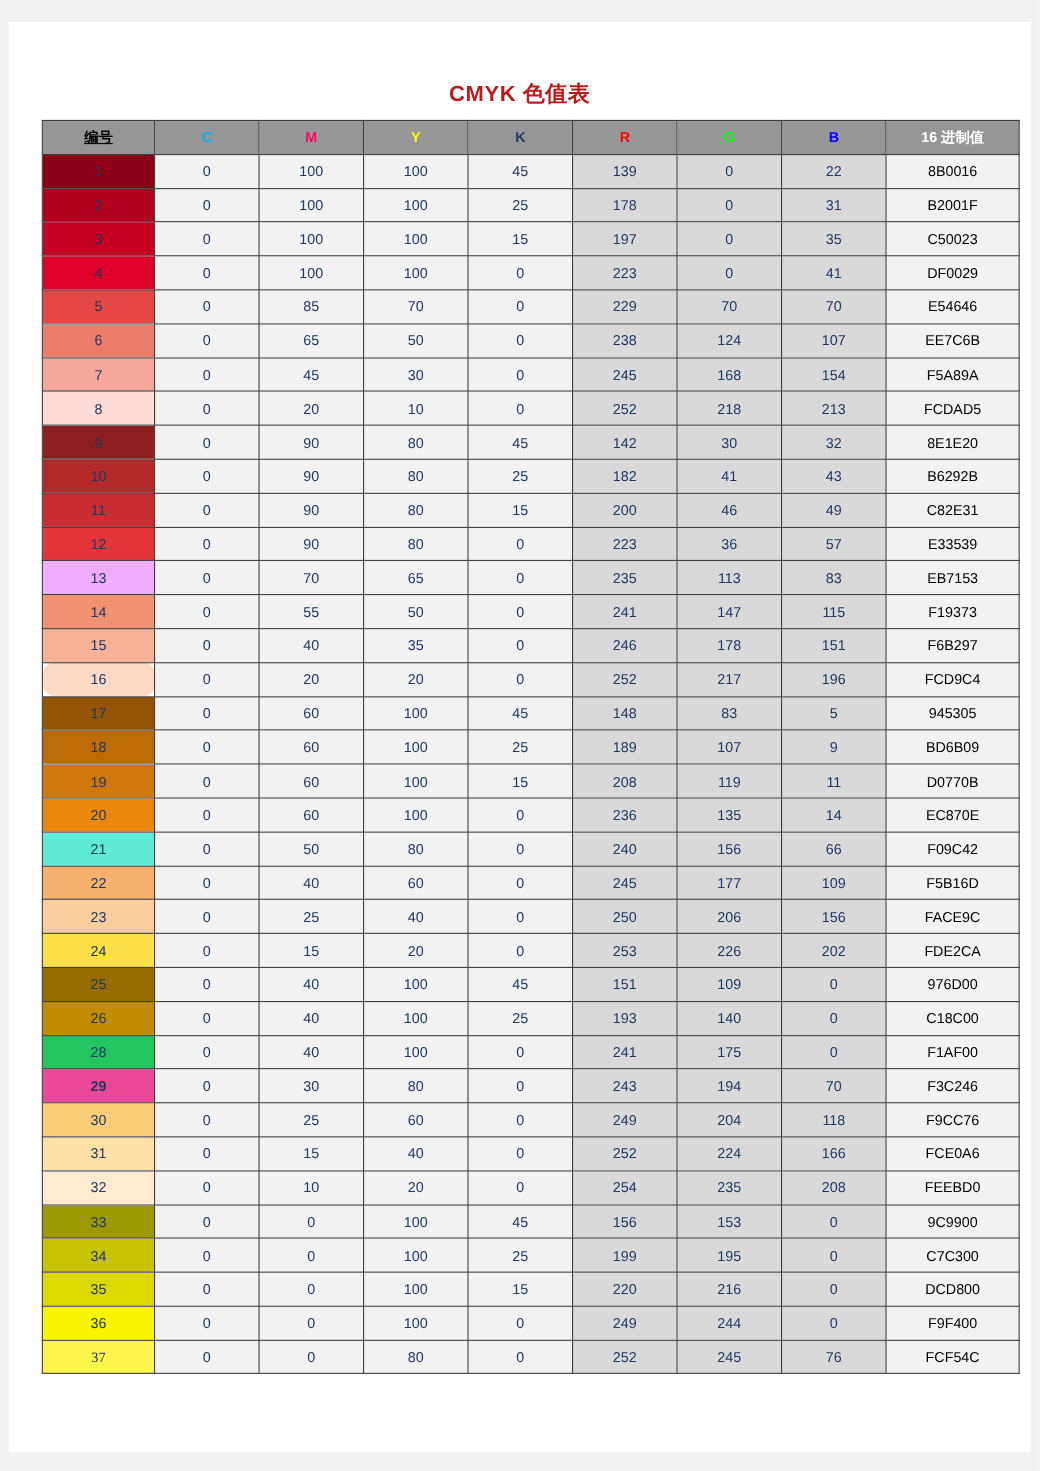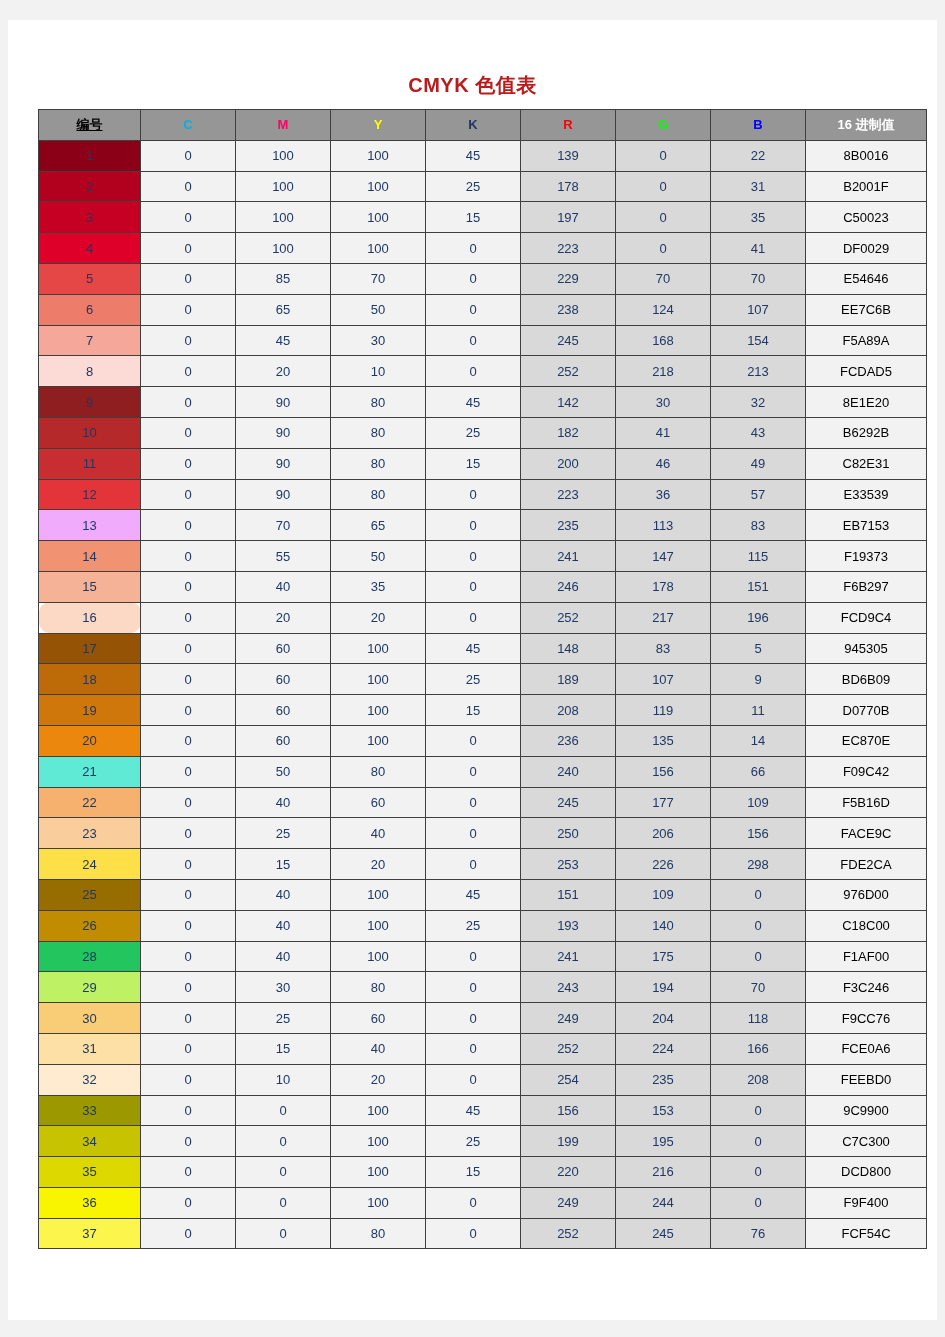--- a/index.html
+++ b/index.html
@@ -379,21 +379,21 @@
             <td class="cell-hex">FACE9C</td>
           </tr>
           <tr>
             <td class="cell-id" style="background: #fde047;">24</td>
             <td class="cell-cmyk">0</td>
             <td class="cell-cmyk">15</td>
             <td class="cell-cmyk">20</td>
             <td class="cell-cmyk">0</td>
             <td class="cell-rgb">253</td>
             <td class="cell-rgb">226</td>
-            <td class="cell-rgb">298</td>
+            <td class="cell-rgb">202</td>
             <td class="cell-hex">FDE2CA</td>
           </tr>
           <tr>
             <td class="cell-id" style="background: rgb(151, 109, 0);">25</td>
             <td class="cell-cmyk">0</td>
             <td class="cell-cmyk">40</td>
             <td class="cell-cmyk">100</td>
             <td class="cell-cmyk">45</td>
             <td class="cell-rgb">151</td>
             <td class="cell-rgb">109</td>
@@ -416,21 +416,21 @@
             <td class="cell-cmyk">0</td>
             <td class="cell-cmyk">40</td>
             <td class="cell-cmyk">100</td>
             <td class="cell-cmyk">0</td>
             <td class="cell-rgb">241</td>
             <td class="cell-rgb">175</td>
             <td class="cell-rgb">0</td>
             <td class="cell-hex">F1AF00</td>
           </tr>
           <tr>
-            <td class="cell-id" style="background: #bef264;">29</td>
+            <td class="cell-id" style="background: #ec4899; font-weight: bold;">29</td>
             <td class="cell-cmyk">0</td>
             <td class="cell-cmyk">30</td>
             <td class="cell-cmyk">80</td>
             <td class="cell-cmyk">0</td>
             <td class="cell-rgb">243</td>
             <td class="cell-rgb">194</td>
             <td class="cell-rgb">70</td>
             <td class="cell-hex">F3C246</td>
           </tr>
           <tr>
@@ -504,21 +504,21 @@
             <td class="cell-cmyk">0</td>
             <td class="cell-cmyk">0</td>
             <td class="cell-cmyk">100</td>
             <td class="cell-cmyk">0</td>
             <td class="cell-rgb">249</td>
             <td class="cell-rgb">244</td>
             <td class="cell-rgb">0</td>
             <td class="cell-hex">F9F400</td>
           </tr>
           <tr>
-            <td class="cell-id" style="background: rgb(252, 245, 76);">37</td>
+            <td class="cell-id" style="background: rgb(252, 245, 76); font-family: Liberation Serif, serif;">37</td>
             <td class="cell-cmyk">0</td>
             <td class="cell-cmyk">0</td>
             <td class="cell-cmyk">80</td>
             <td class="cell-cmyk">0</td>
             <td class="cell-rgb">252</td>
             <td class="cell-rgb">245</td>
             <td class="cell-rgb">76</td>
             <td class="cell-hex">FCF54C</td>
           </tr>
         </tbody>

